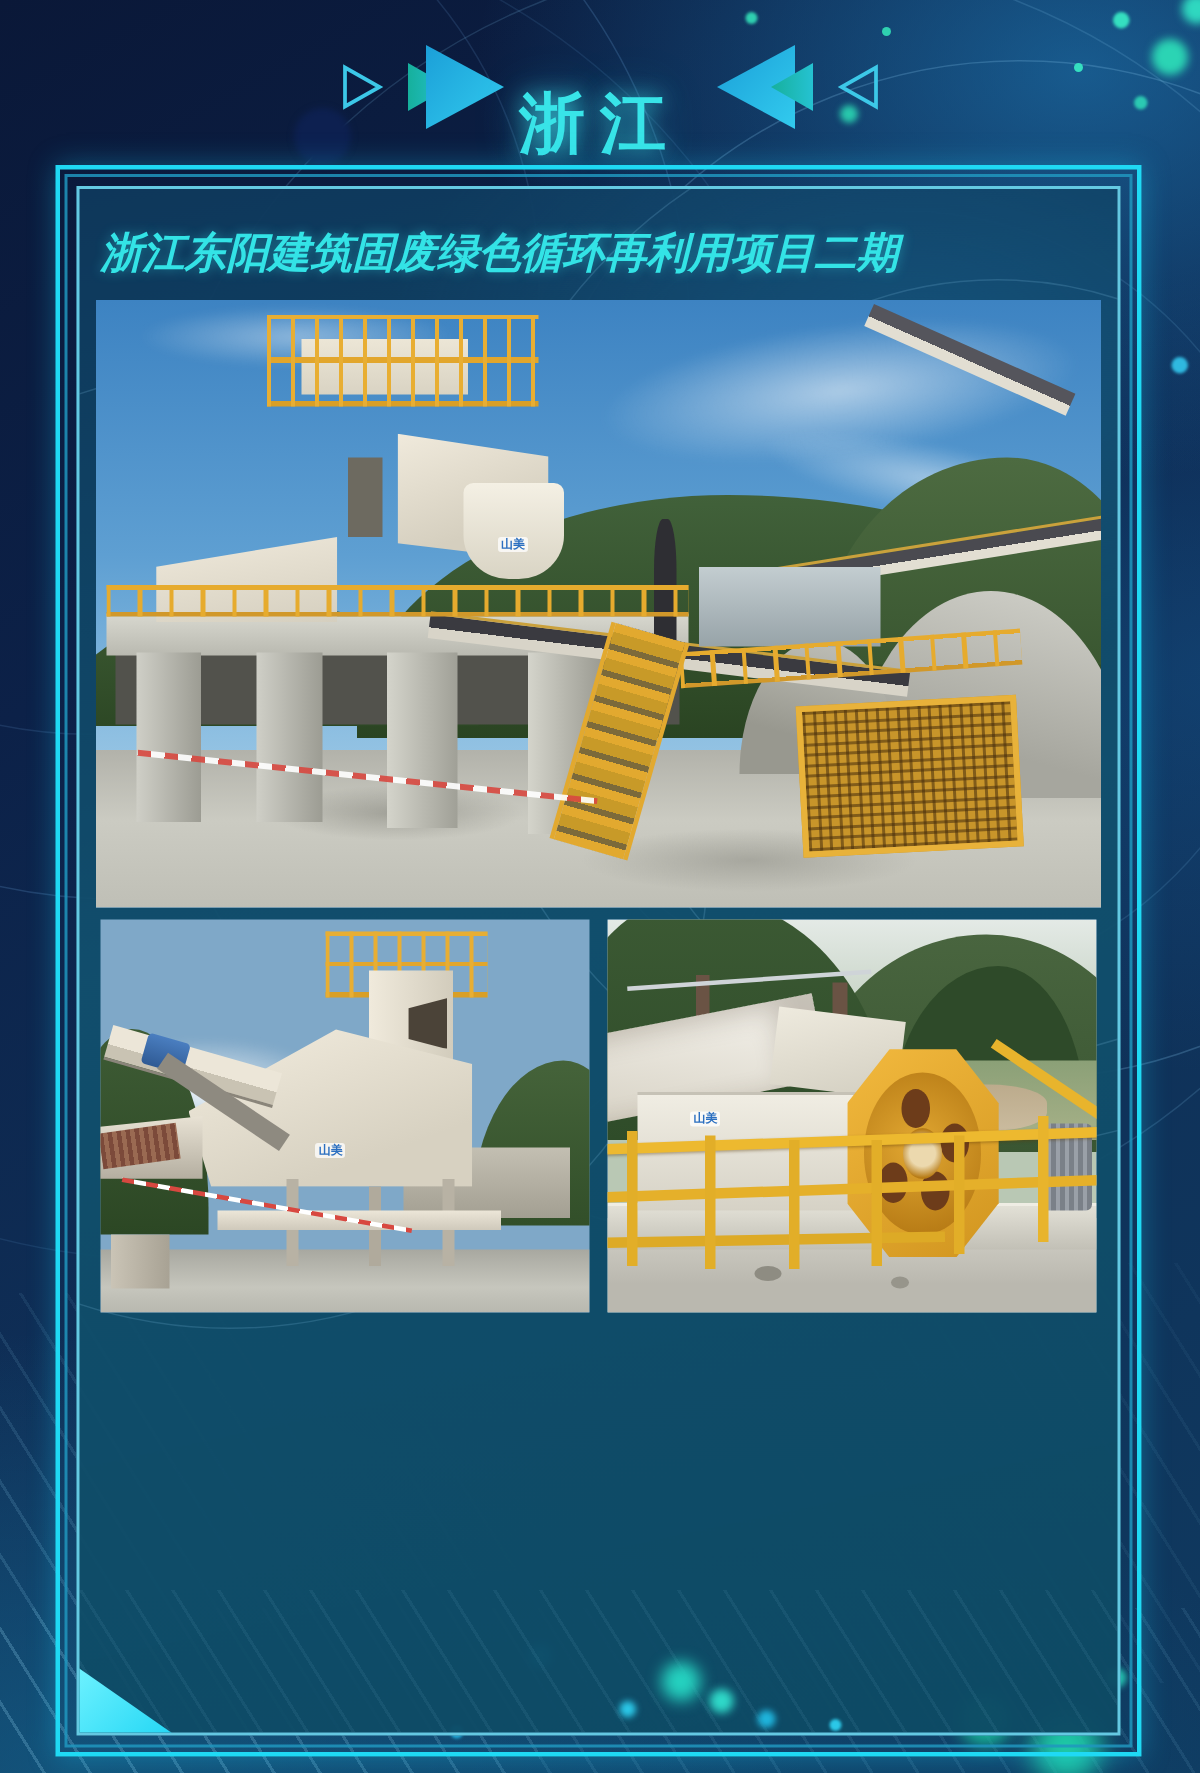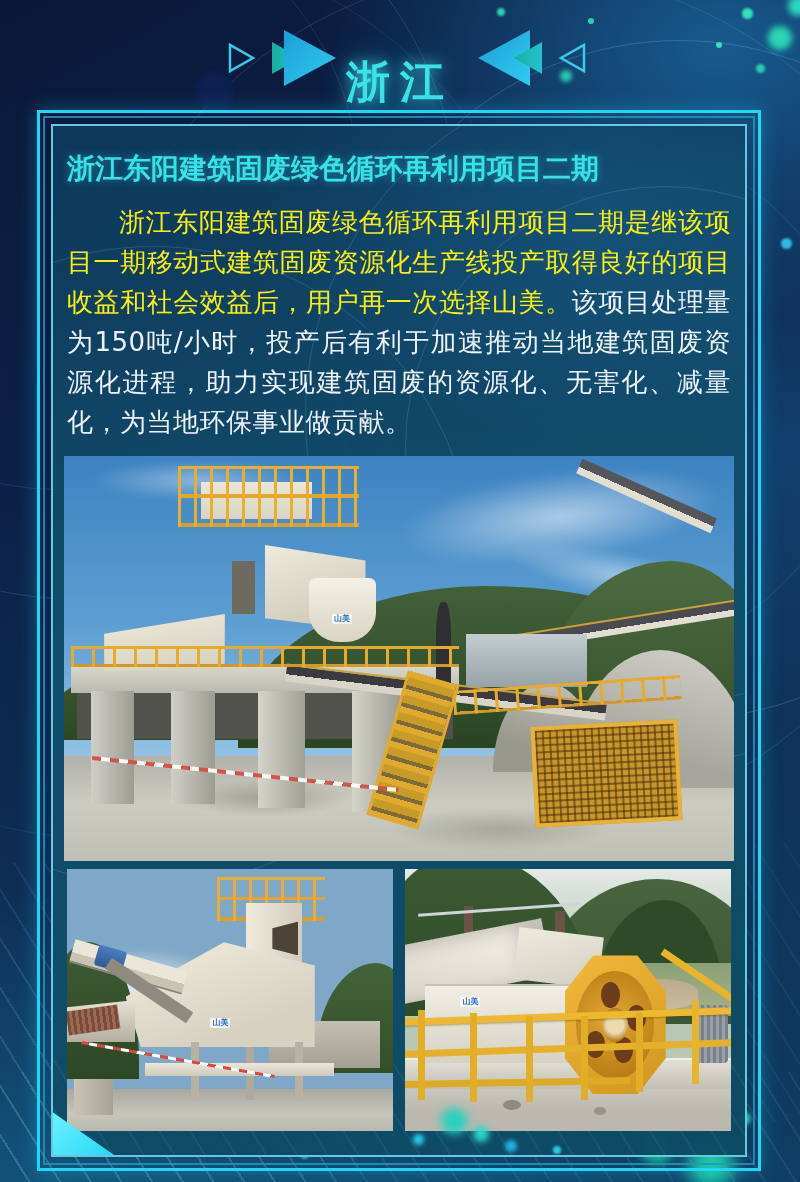--- a/index.html
+++ b/index.html
@@ -34,20 +34,21 @@
   .card-mid{position:absolute;inset:3px;border:2px solid rgba(32,150,190,.85);}
   .card-inner{position:absolute;inset:6px;border:2px solid rgba(110,215,240,.9);
     overflow:hidden;
     background:
       radial-gradient(500px 300px at 80% 10%, rgba(30,110,160,.35), rgba(30,110,160,0) 70%),
       linear-gradient(168deg, rgba(14,56,92,.96) 0%, rgba(17,80,110,.94) 45%, rgba(13,74,100,.96) 100%);}
   .inner-arc{position:absolute;border-radius:50%;border:1px solid rgba(130,195,230,.20);pointer-events:none;}
   .article-title{
     margin:26px 14px 0;font-size:28px;font-weight:bold;color:#33e3e6;line-height:34px;
     text-shadow:0 0 8px rgba(50,220,230,.45);
+    font-style:italic;
   }
   .article-paragraph{
     margin:16px 14px 0;font-size:26px;line-height:40px;text-indent:2em;
     text-align:justify;letter-spacing:.5px;
   }
   .hl{color:#f8ee10;} .bd{color:#eef3f9;}
   
   figure{margin:3px;}
   .photo{position:relative;overflow:hidden;background:#7fa8c8;}
   .photo-main{width:670px;height:405px;margin:14px auto 0;}
@@ -125,21 +126,20 @@
   <section class="card">
     <div class="card-mid">
       <div class="card-inner">
         <div class="inner-arc" style="right:-260px;top:-60px;width:700px;height:700px;"></div>
         <div class="inner-arc" style="right:-180px;top:60px;width:520px;height:520px;"></div>
         <div class="inner-arc" style="left:-220px;top:120px;width:640px;height:640px;"></div>
         <div class="hatch" style="left:0;bottom:0;width:100%;height:95px;opacity:.25;"></div>
 
         <h2 class="article-title">浙江东阳建筑固废绿色循环再利用项目二期</h2>
 
-        <p class="article-paragraph"><span class="hl">浙江东阳建筑固废绿色循环再利用项目二期是继该项目一期移动式建筑固废资源化生产线投产取得良好的项目收益和社会效益后，用户再一次选择山美。</span><span class="bd">该项目处理量为150吨/小时，投产后有利于加速推动当地建筑固废资源化进程，助力实现建筑固废的资源化、无害化、减量化，为当地环保事业做贡献。</span></p>
 
         <figure class="photo photo-main">
           <div class="abs" style="inset:0;background:linear-gradient(180deg,#3d83c2 0%,#5e9fd2 42%,#8fc0e2 72%,#b8d8ec 100%);"></div>
           <div class="abs" style="left:50%;top:4%;width:48%;height:22%;background:radial-gradient(ellipse at 50% 50%,rgba(255,255,255,.55),rgba(255,255,255,0) 70%);filter:blur(3px);transform:rotate(-7deg);"></div>
           <div class="abs" style="left:4%;top:1%;width:32%;height:10%;background:radial-gradient(ellipse,rgba(255,255,255,.4),rgba(255,255,255,0) 70%);filter:blur(3px);"></div>
           <div class="abs" style="left:66%;top:24%;width:36%;height:12%;background:radial-gradient(ellipse,rgba(255,255,255,.45),rgba(255,255,255,0) 70%);filter:blur(2px);transform:rotate(12deg);"></div>
           <div class="abs" style="left:26%;top:32%;width:82%;height:40%;background:linear-gradient(180deg,#41613a 0%,#35522d 55%,#2a4422 100%);border-radius:45% 55% 0 0 / 95% 100% 0 0;"></div>
           <div class="abs" style="left:-4%;top:50%;width:42%;height:20%;background:linear-gradient(180deg,#3c5a33,#2d4825);border-radius:50% 50% 0 0 / 100% 100% 0 0;"></div>
           <div class="abs" style="right:-6%;top:26%;width:34%;height:34%;background:linear-gradient(180deg,#4d6b41,#3a5731);border-radius:55% 45% 0 0 / 100% 100% 0 0;"></div>
           <div class="abs" style="left:0;bottom:0;width:100%;height:26%;background:

